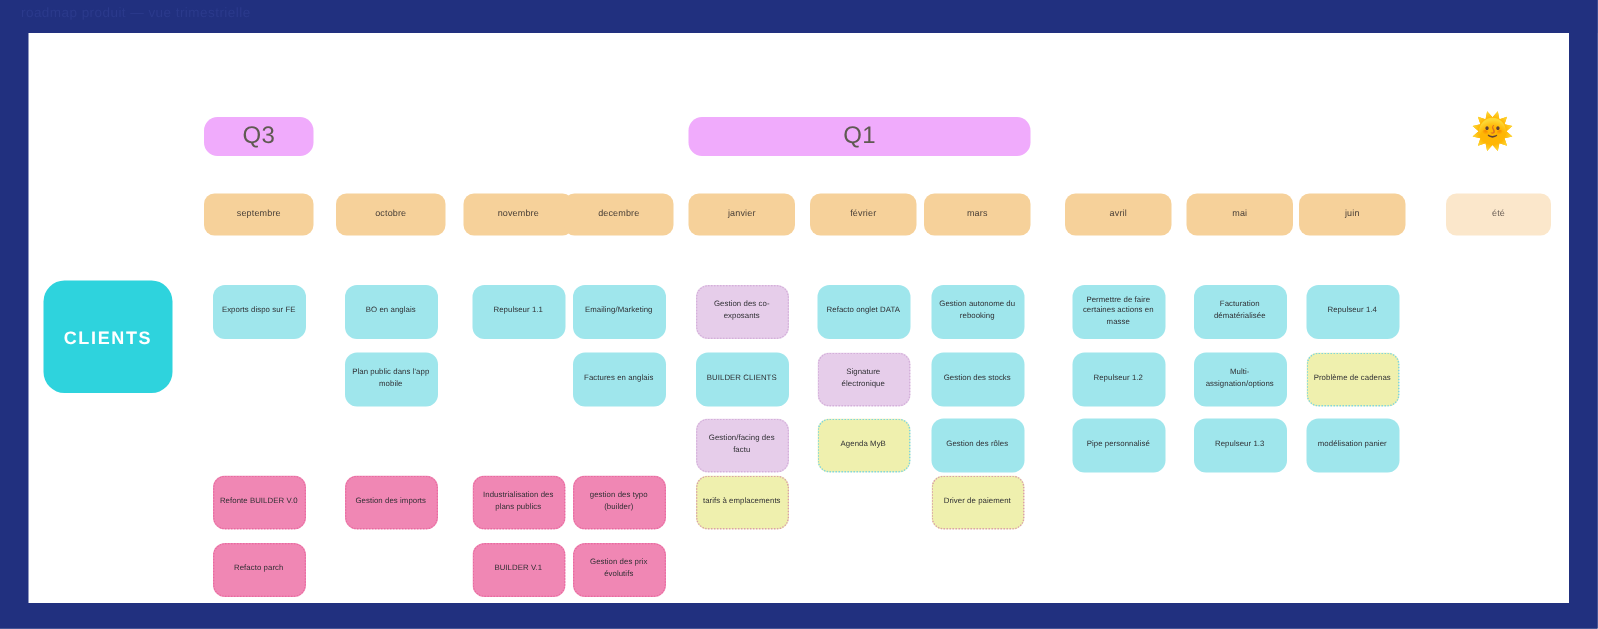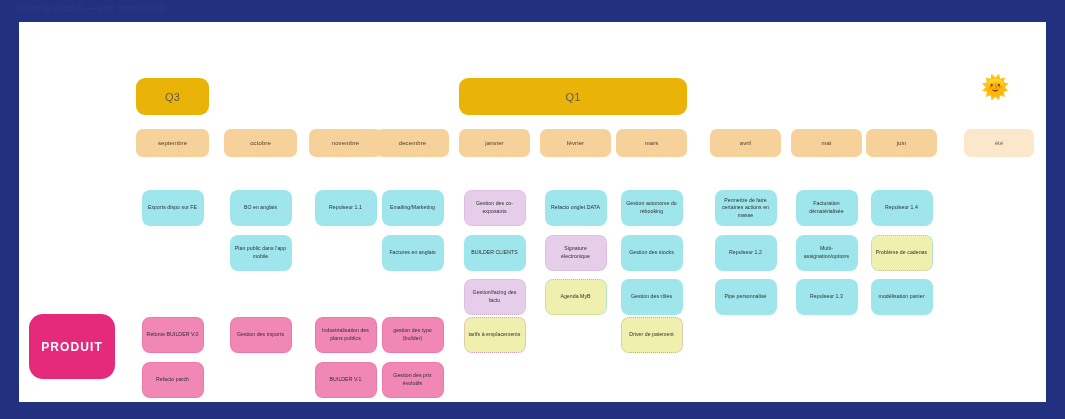--- a/index.html
+++ b/index.html
@@ -28,23 +28,23 @@
     width: 1027px; height: 380px;
     background: #ffffff;
   }
 
   .grid { position: absolute; left: 0; top: 0; width: 1027px; height: 380px; }
 
   .cell { position: absolute; display: flex; align-items: center; justify-content: center; }
 
   
   .qhdr {
-    background: #eab308; border-radius: 9px;
-    color: #5f5a52; font-size: 11px; letter-spacing: .2px;
-    height: 37px;
+    background: #f0abfc; border-radius: 9px;
+    color: #5f5a52; font-size: 16px; letter-spacing: .2px;
+    height: 26px;
   }
   
   .month {
     background: #f6d19a; border-radius: 7px;
     color: #4a4038; font-size: 6px; letter-spacing: .1px;
     height: 28px;
   }
   .month.pale { background: #fbe7cb; color: #6b6057; }
 
   
@@ -88,21 +88,21 @@
         <div class="cell month" style="left: 205px; top: 107px; width: 73px;">octobre</div>
         <div class="cell month" style="left: 290px; top: 107px; width: 73px;">novembre</div>
         <div class="cell month" style="left: 357px; top: 107px; width: 73px;">decembre</div>
         <div class="cell month" style="left: 440px; top: 107px; width: 71px;">janvier</div>
         <div class="cell month" style="left: 521px; top: 107px; width: 71px;">février</div>
         <div class="cell month" style="left: 597px; top: 107px; width: 71px;">mars</div>
         <div class="cell month" style="left: 691px; top: 107px; width: 71px;">avril</div>
         <div class="cell month" style="left: 772px; top: 107px; width: 71px;">mai</div>
         <div class="cell month" style="left: 847px; top: 107px; width: 71px;">juin</div>
         <div class="cell month pale" style="left: 945px; top: 107px; width: 70px;">été</div>
-        <div class="cell lane produit" style="left: 10px; top: 292px; width: 86px; height: 65px;">PRODUIT</div>
+        <div class="cell lane clients" style="left: 10px; top: 165px; width: 86px; height: 75px;">CLIENTS</div>
         <div class="cell card cyan" style="left: 122.5px; top: 168px; width: 62px;">Exports dispo sur FE</div>
         <div class="cell card cyan" style="left: 210.5px; top: 168px; width: 62px;">BO en anglais</div>
         <div class="cell card cyan" style="left: 295.5px; top: 168px; width: 62px;">Repulseur 1.1</div>
         <div class="cell card cyan" style="left: 362.5px; top: 168px; width: 62px;">Emailing/Marketing</div>
         <div class="cell card purple" style="left: 444.5px; top: 168px; width: 62px;">Gestion des co-exposants</div>
         <div class="cell card cyan" style="left: 525.5px; top: 168px; width: 62px;">Refacto onglet DATA</div>
         <div class="cell card cyan" style="left: 601.5px; top: 168px; width: 62px;">Gestion autonome du rebooking</div>
         <div class="cell card cyan" style="left: 695.5px; top: 168px; width: 62px;">Permettre de faire certaines actions en masse</div>
         <div class="cell card cyan" style="left: 776.5px; top: 168px; width: 62px;">Facturation dématérialisée</div>
         <div class="cell card cyan" style="left: 851.5px; top: 168px; width: 62px;">Repulseur 1.4</div>

